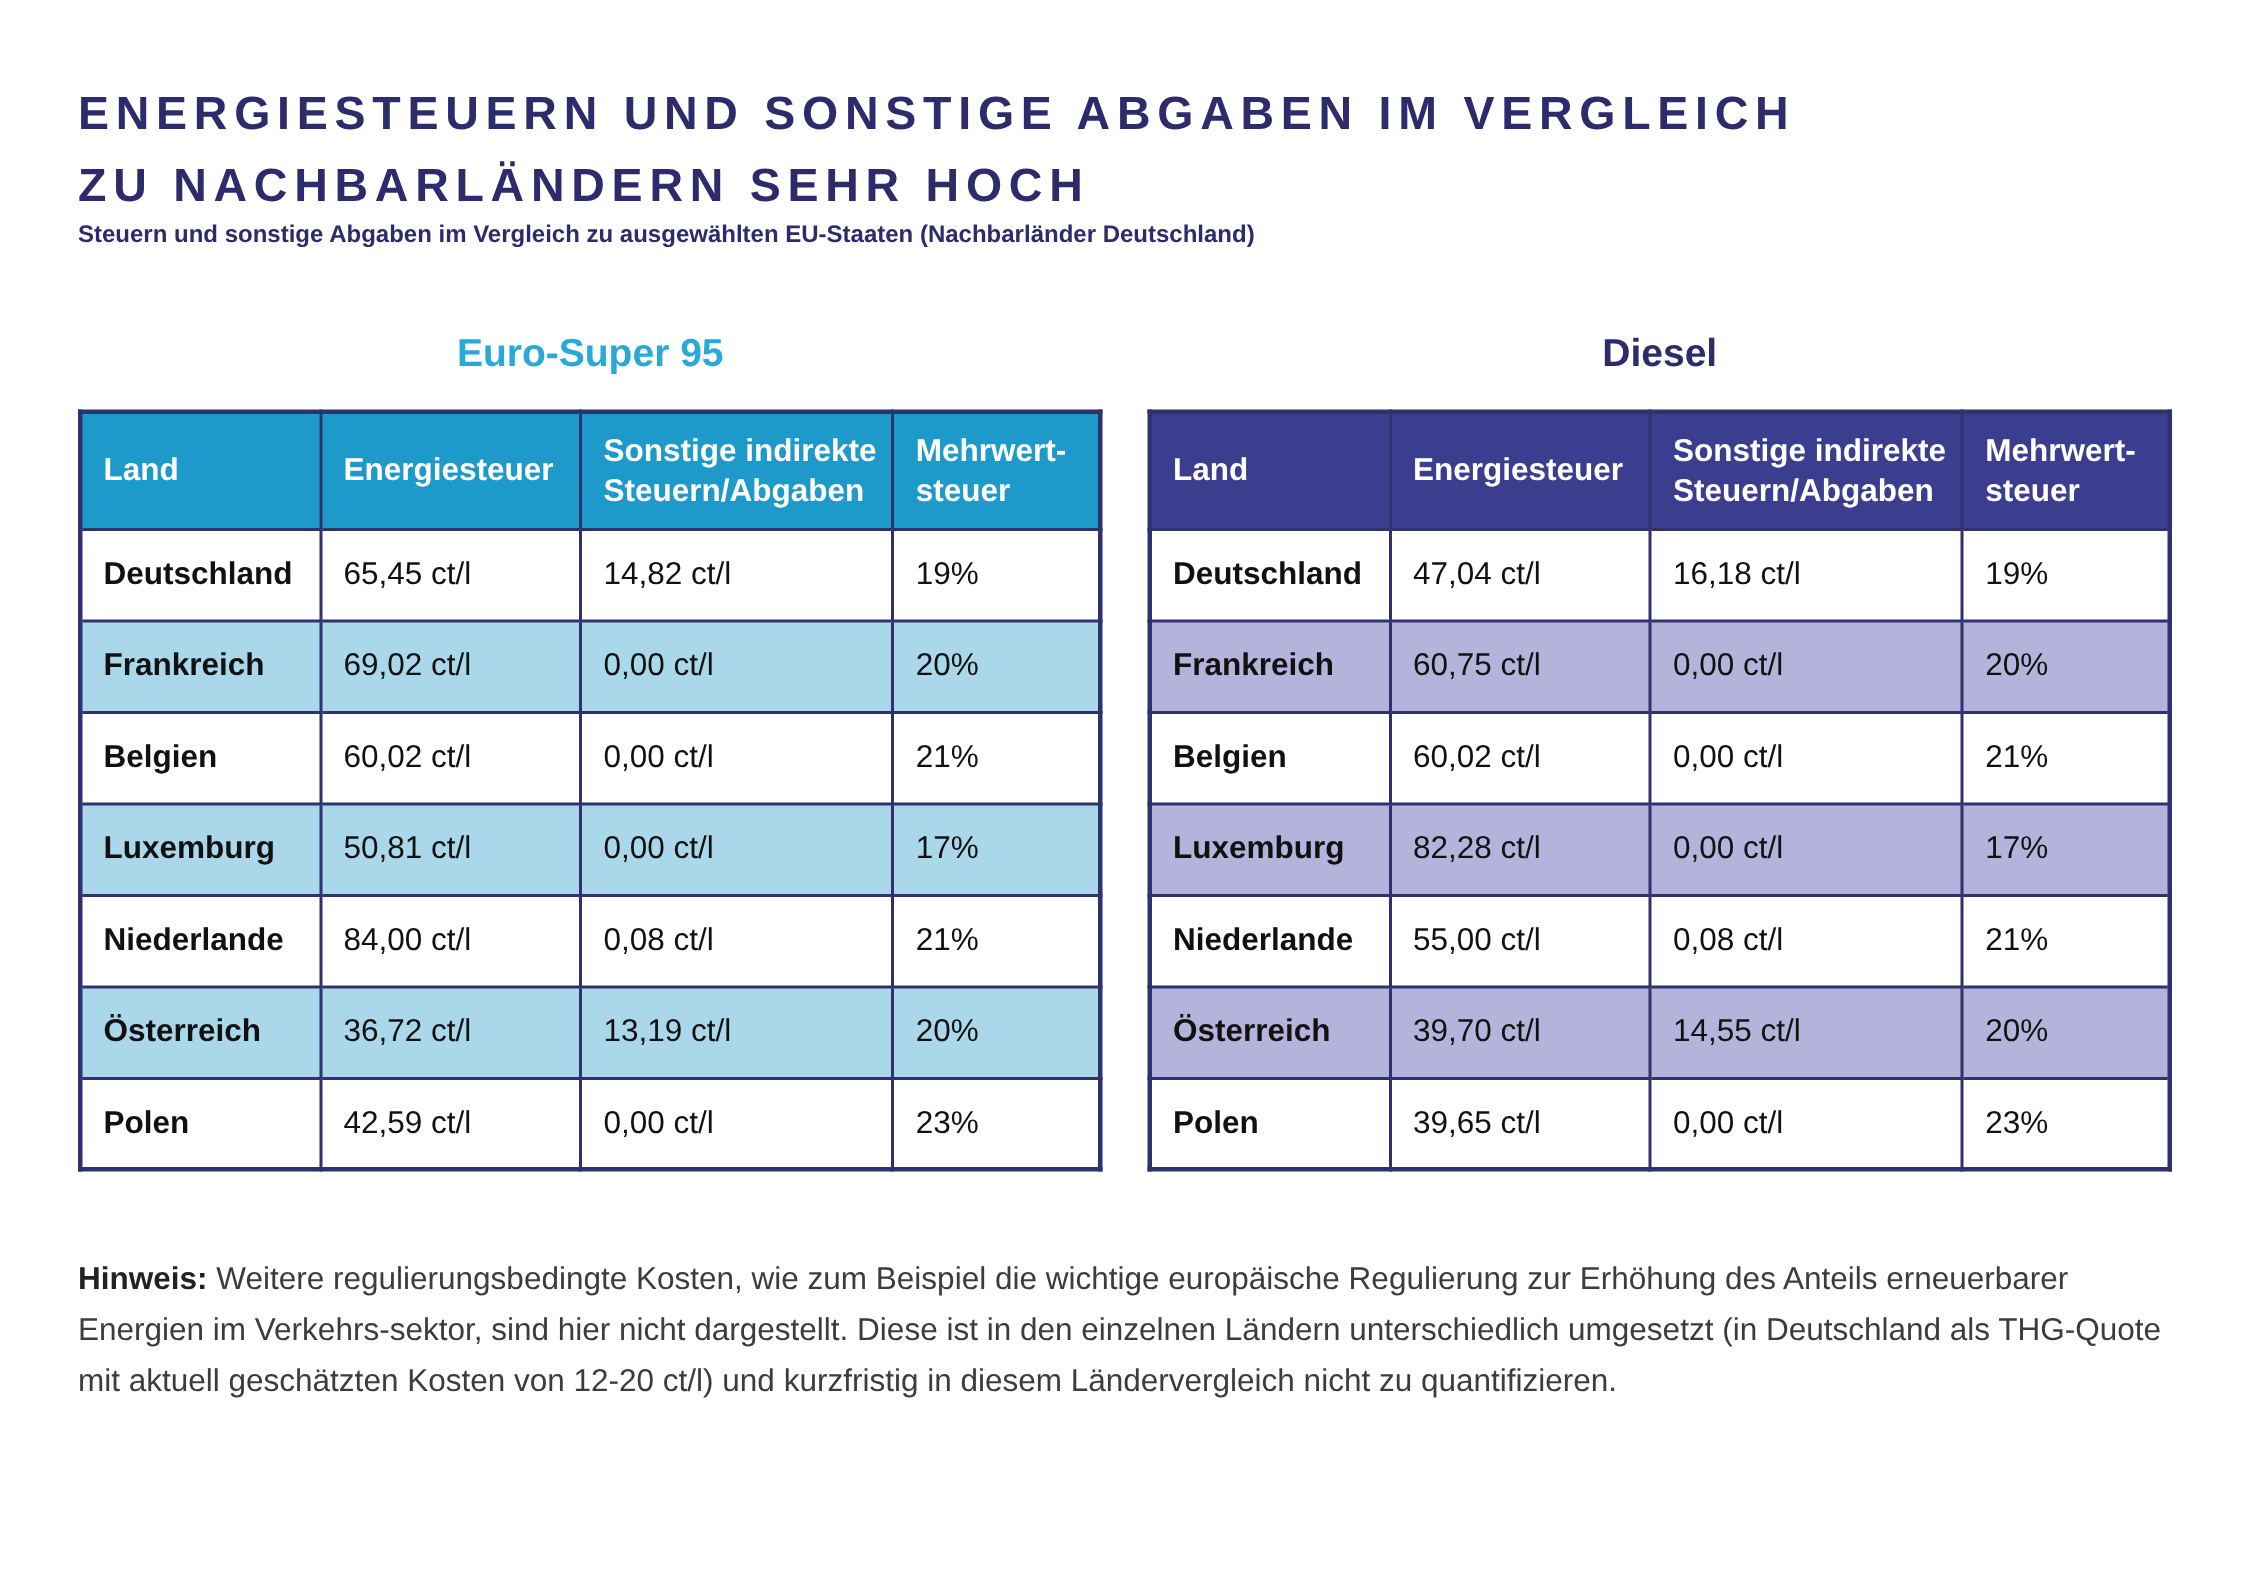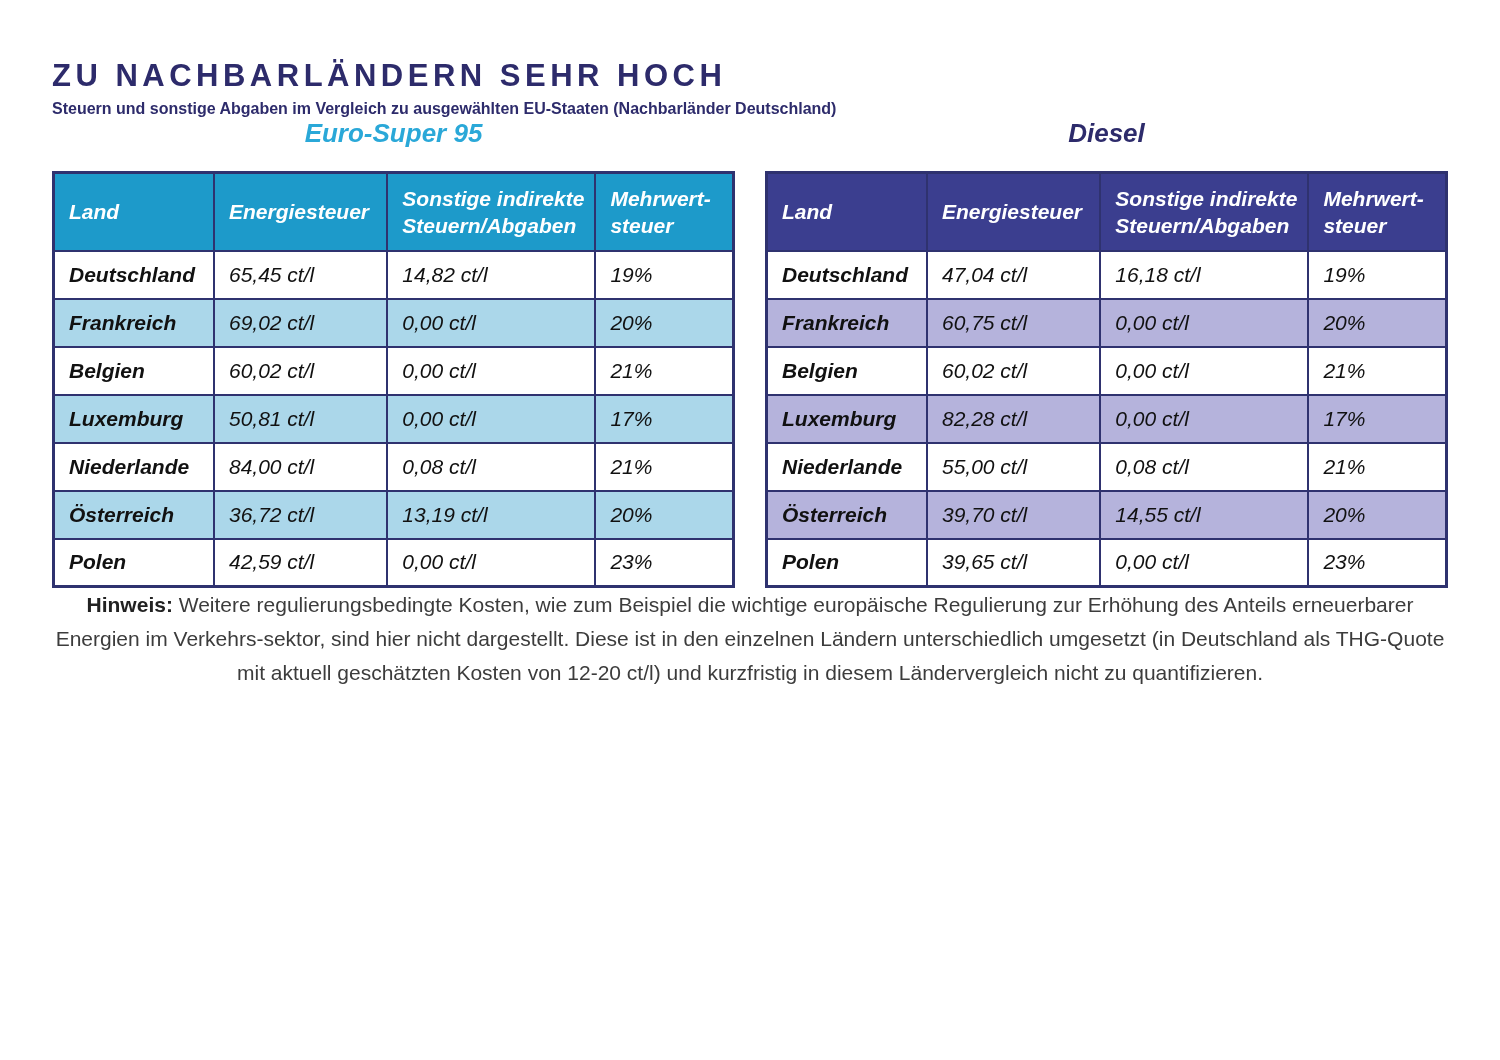--- a/index.html
+++ b/index.html
@@ -30,23 +30,23 @@
   }
   .page-title span{display:block;}
 
   .page-subtitle{
     color:var(--navy);
     font-size:16px;
     font-weight:bold;
   }
 
   .tables-row{
+    margin-top:54px;
     display:flex;
     gap:30px;
-    font-style:italic;
   }
   .table-block{flex:1;min-width:0;}
 
   .tbl-title{
     text-align:center;
     font-size:26px;
     font-weight:bold;
     margin-bottom:22px;
   }
   .title-cyan{color:var(--cyan-title);}
@@ -66,48 +66,49 @@
     padding:6px 8px 6px 14px;
     font-size:21px;
   }
   thead th{
     height:78px;
     color:#fff;
     font-weight:bold;
     white-space:pre-line;
     line-height:27px;
   }
-  tbody td{height:48px;}
+  tbody td{height:61px;}
   td.country{font-weight:bold;}
 
   .tbl-cyan thead th{background:var(--cyan-header);}
   .tbl-purple thead th{background:var(--purple-header);}
   .tbl-cyan tbody tr:nth-child(even){background:var(--light-blue);}
   .tbl-purple tbody tr:nth-child(even){background:var(--light-purple);}
 
   .note{
+    margin-top:55px;
     font-size:21px;
     line-height:34px;
     color:#3c3c3c;
-    text-align:center;
   }
   .note-label{font-weight:bold;color:#222;}
 
   .source{
     margin-top:46px;
     font-size:15.5px;
     color:#3f3f3f;
   }
 </style>
 </head>
 <body>
 
 <div class="page">
 
   <h1 class="page-title">
+    <span>ENERGIESTEUERN UND SONSTIGE ABGABEN IM VERGLEICH</span>
     <span>ZU NACHBARLÄNDERN SEHR HOCH</span>
   </h1>
 
   <p class="page-subtitle">Steuern und sonstige Abgaben im Vergleich zu ausgewählten EU-Staaten (Nachbarländer Deutschland)</p>
 
   <div class="tables-row">
 
     <section class="table-block">
       <h2 class="tbl-title title-cyan">Euro-Super 95</h2>
       <table class="tbl-cyan">

